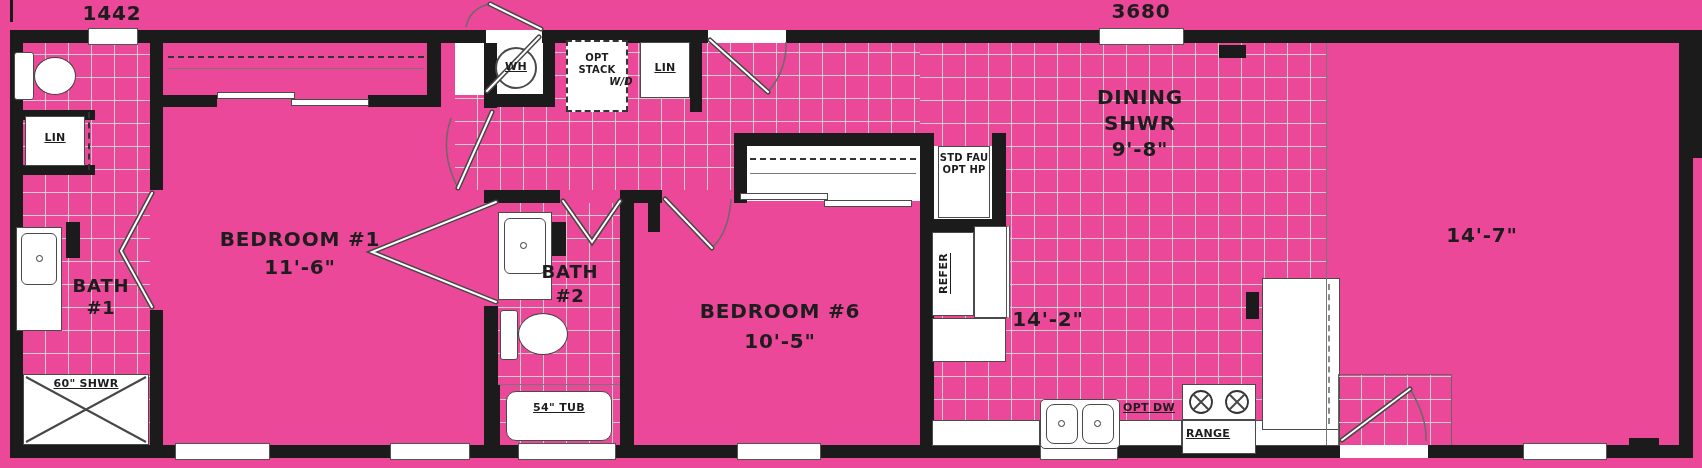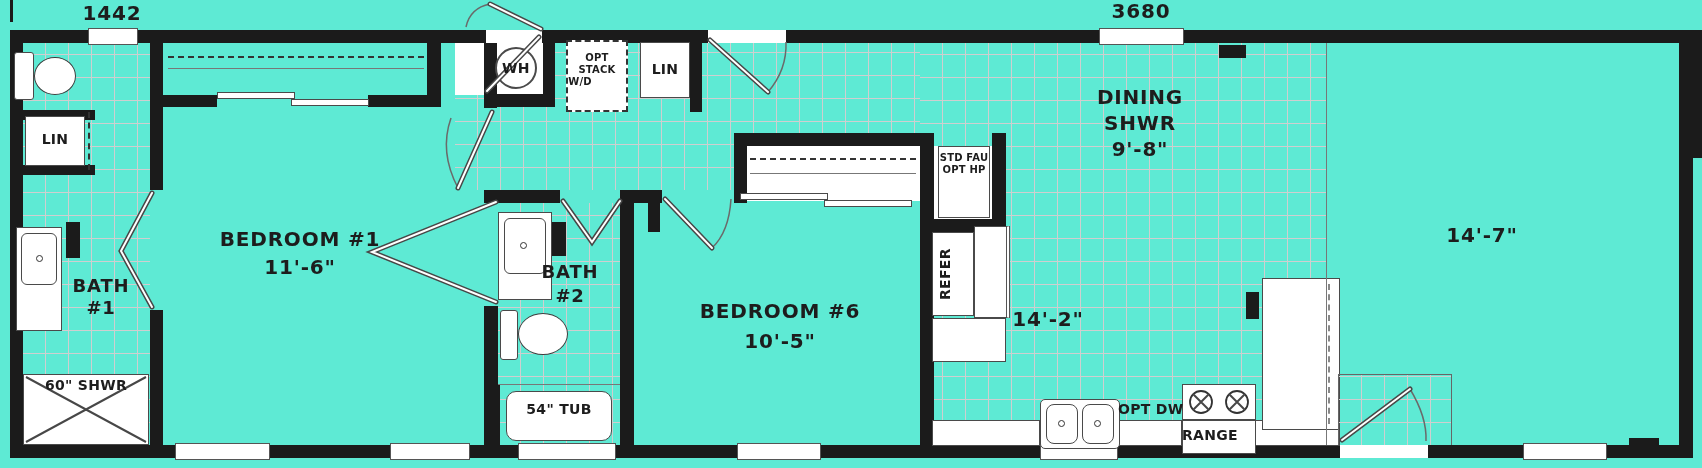--- a/index.html
+++ b/index.html
@@ -1,31 +1,31 @@
 <!DOCTYPE html>
 <html><head>
 <meta charset="utf-8">
 <style>
   html,body{margin:0;padding:0;background:#fff;}
-  .plan{position:relative;width:1702px;height:468px;background:#5eead4;overflow:hidden;
+  .plan{position:relative;width:1702px;height:468px;background:#ec4899;overflow:hidden;
         font-family:"DejaVu Sans",sans-serif;color:#1d1d1d;}
   .w{position:absolute;background:#1b1b1b;}
   .blk{position:absolute;background:#1b1b1b;}
   .tile{position:absolute;background-image:
       repeating-linear-gradient(0deg,transparent 0 22px,#cfcfcf 22px 23px),
       repeating-linear-gradient(90deg,transparent 0 22px,#cfcfcf 22px 23px);}
   .gap{position:absolute;background:#fff;}
   .box{position:absolute;background:#fff;border:1.5px solid #4a4a4a;box-sizing:border-box;}
   .rbox{border-radius:10px;}
   .dashbox{position:absolute;background:#fff;border:2px dashed #333;box-sizing:border-box;}
   .win{position:absolute;background:#fff;border:1px solid #555;box-sizing:border-box;}
   .lbl{position:absolute;font-weight:700;text-align:center;letter-spacing:.8px;white-space:nowrap;line-height:1.1;}
   .big{font-size:20px;}
   .mid{font-size:18px;}
-  .sm{font-size:14px;font-weight:700;letter-spacing:.3px;}
+  .sm{font-size:11px;font-weight:700;letter-spacing:.3px;text-decoration:underline;}
   .tiny{font-size:10px;font-weight:700;letter-spacing:.2px;}
   .vtext{writing-mode:vertical-rl;transform:rotate(180deg);}
   .dot{position:absolute;width:7px;height:7px;border:1.5px solid #333;border-radius:50%;background:#fff;box-sizing:border-box;}
   .dashh{position:absolute;border-top:2px dashed #333;}
   .dashv{position:absolute;border-left:2px dashed #333;}
   .thinh{position:absolute;border-top:1.5px solid #777;}
   .thinv{position:absolute;border-left:1.5px solid #777;}
   .ellipse{position:absolute;background:#fff;border:1.5px solid #3d3d3d;border-radius:50%;box-sizing:border-box;}
   svg.overlay{position:absolute;left:0;top:0;pointer-events:none;}
   .leaf{stroke:#474747;stroke-width:5;fill:none;stroke-linecap:round;}
@@ -214,21 +214,21 @@
   <div class="lbl big" style="left:1040px;top:112px;width:200px;">SHWR</div>
   <div class="lbl big" style="left:1040px;top:138px;width:200px;">9'-8"</div>
 
   <div class="lbl big" style="left:948px;top:308px;width:200px;">14'-2"</div>
 
   <div class="lbl big" style="left:1362px;top:224px;width:240px;">14'-7"</div>
 
   <div class="lbl sm" style="left:495px;top:61px;width:42px;">WH</div>
   <div class="lbl tiny" style="left:566px;top:52px;width:62px;">OPT</div>
   <div class="lbl tiny" style="left:566px;top:64px;width:62px;">STACK</div>
-  <div class="lbl tiny" style="left:540px;top:76px;width:80px;">W/D</div>
+  <div class="lbl tiny" style="left:581px;top:76px;width:80px;font-style:italic;">W/D</div>
   <div class="lbl sm" style="left:640px;top:62px;width:50px;">LIN</div>
   <div class="lbl sm" style="left:25px;top:132px;width:60px;">LIN</div>
   <div class="lbl tiny" style="left:938px;top:152px;width:52px;">STD FAU</div>
   <div class="lbl tiny" style="left:938px;top:164px;width:52px;">OPT HP</div>
   <div class="lbl sm vtext" style="left:938px;top:244px;width:30px;height:60px;">REFER</div>
   <div class="lbl sm" style="left:28px;top:378px;width:116px;">60" SHWR</div>
   <div class="lbl sm" style="left:506px;top:402px;width:106px;">54" TUB</div>
   <div class="lbl sm" style="left:1118px;top:402px;width:62px;">OPT DW</div>
   <div class="lbl sm" style="left:1182px;top:428px;width:52px;">RANGE</div>
 

